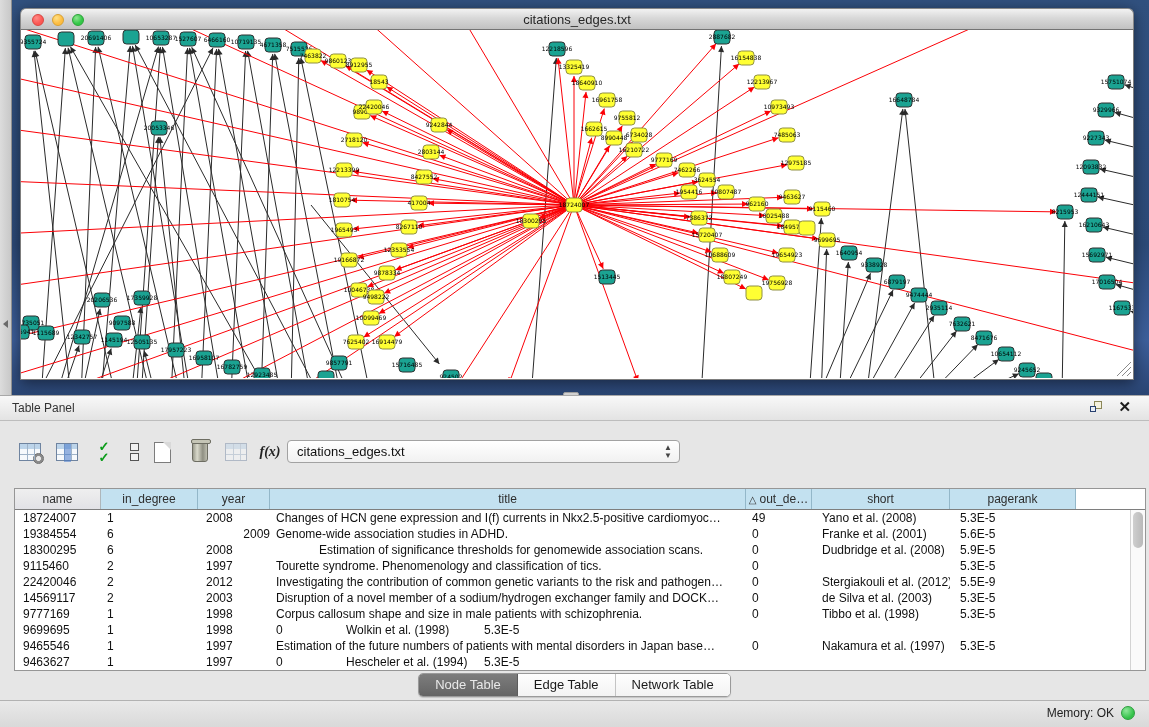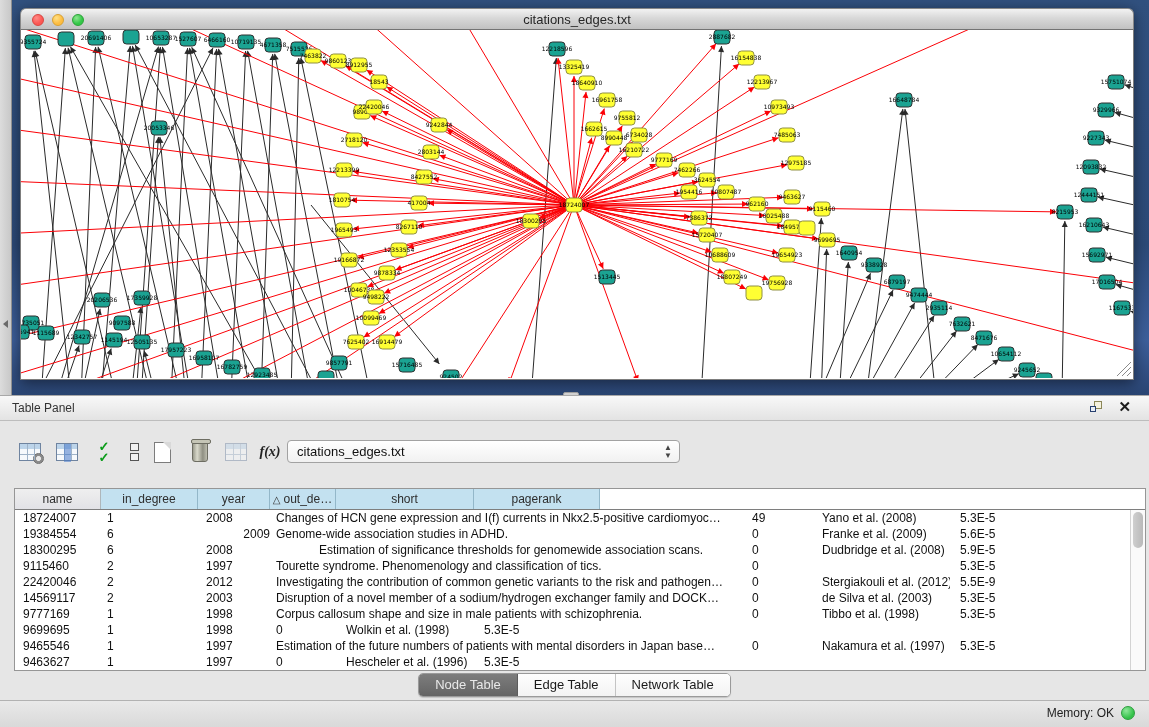--- a/index.html
+++ b/index.html
@@ -672,20 +672,21 @@
         <span>citations_edges.txt</span>
         <span class="arrows">▲<br>▼</span>
       </div>
     </div>
 
     <div class="table-wrap">
       <div class="thead" id="thead">
           <div class="th gray" style="width: 86px;">name</div>
           <div class="th" style="width: 97px;">in_degree</div>
           <div class="th" style="width: 72px;">year</div>
+          <div class="th" style="width: 476px;">title</div>
           <div class="th" style="width: 66px;"><span class="sort">△</span>out_de…</div>
           <div class="th" style="width: 138px;">short</div>
           <div class="th" style="width: 126px;">pagerank</div>
           <div class="th-fill"></div>
         </div>
       <div class="tbody" id="tbody">
           <div class="tr">
             <div class="td" style="width: 86px; padding-left: 8px;">18724007</div>
             <div class="td" style="width: 97px; padding-left: 6px;">1</div>
             <div class="td" style="width: 72px; padding-left: 8px;">2008</div>
@@ -693,21 +694,21 @@
             <div class="td" style="width: 66px; padding-left: 6px;">49</div>
             <div class="td" style="width: 138px; padding-left: 10px;">Yano et al. (2008)</div>
             <div class="td" style="width: 126px; padding-left: 10px;">5.3E-5</div>
           </div>
           <div class="tr">
             <div class="td" style="width: 86px; padding-left: 8px;">19384554</div>
             <div class="td" style="width: 97px; padding-left: 6px;">6</div>
             <div class="td" style="width: 72px; padding-left: 8px; text-align: right;">2009</div>
             <div class="td" style="width: 476px; padding-left: 6px;">Genome-wide association studies in ADHD.</div>
             <div class="td" style="width: 66px; padding-left: 6px;">0</div>
-            <div class="td" style="width: 138px; padding-left: 10px;">Franke et al. (2009)</div>
+            <div class="td" style="width: 138px; padding-left: 10px;">Franke et al. (2001)</div>
             <div class="td" style="width: 126px; padding-left: 10px;">5.6E-5</div>
           </div>
           <div class="tr">
             <div class="td" style="width: 86px; padding-left: 8px;">18300295</div>
             <div class="td" style="width: 97px; padding-left: 6px;">6</div>
             <div class="td" style="width: 72px; padding-left: 8px;">2008</div>
             <div class="td" style="width: 476px; padding-left: 6px; text-align: center;">Estimation of significance thresholds for genomewide association scans.</div>
             <div class="td" style="width: 66px; padding-left: 6px;">0</div>
             <div class="td" style="width: 138px; padding-left: 10px;">Dudbridge et al. (2008)</div>
             <div class="td" style="width: 126px; padding-left: 10px;">5.9E-5</div>
@@ -763,21 +764,21 @@
             <div class="td" style="width: 476px; padding-left: 6px;">Estimation of the future numbers of patients with mental disorders in Japan base…</div>
             <div class="td" style="width: 66px; padding-left: 6px;">0</div>
             <div class="td" style="width: 138px; padding-left: 10px;">Nakamura et al. (1997)</div>
             <div class="td" style="width: 126px; padding-left: 10px;">5.3E-5</div>
           </div>
           <div class="tr">
             <div class="td" style="width: 86px; padding-left: 8px;">9463627</div>
             <div class="td" style="width: 97px; padding-left: 6px;">1</div>
             <div class="td" style="width: 72px; padding-left: 8px;">1997</div>
             <div class="td" style="width: 66px; padding-left: 6px;">0</div>
-            <div class="td" style="width: 138px; padding-left: 10px;">Hescheler et al. (1996)</div>
+            <div class="td" style="width: 138px; padding-left: 10px;">Hescheler et al. (1994)</div>
             <div class="td" style="width: 126px; padding-left: 10px;">5.3E-5</div>
           </div>
         </div>
       <div class="vscroll">
           <div class="vthumb"></div>
         </div>
     </div>
 
     <div class="tabbar">
       <span class="seg-group" id="tabs">

